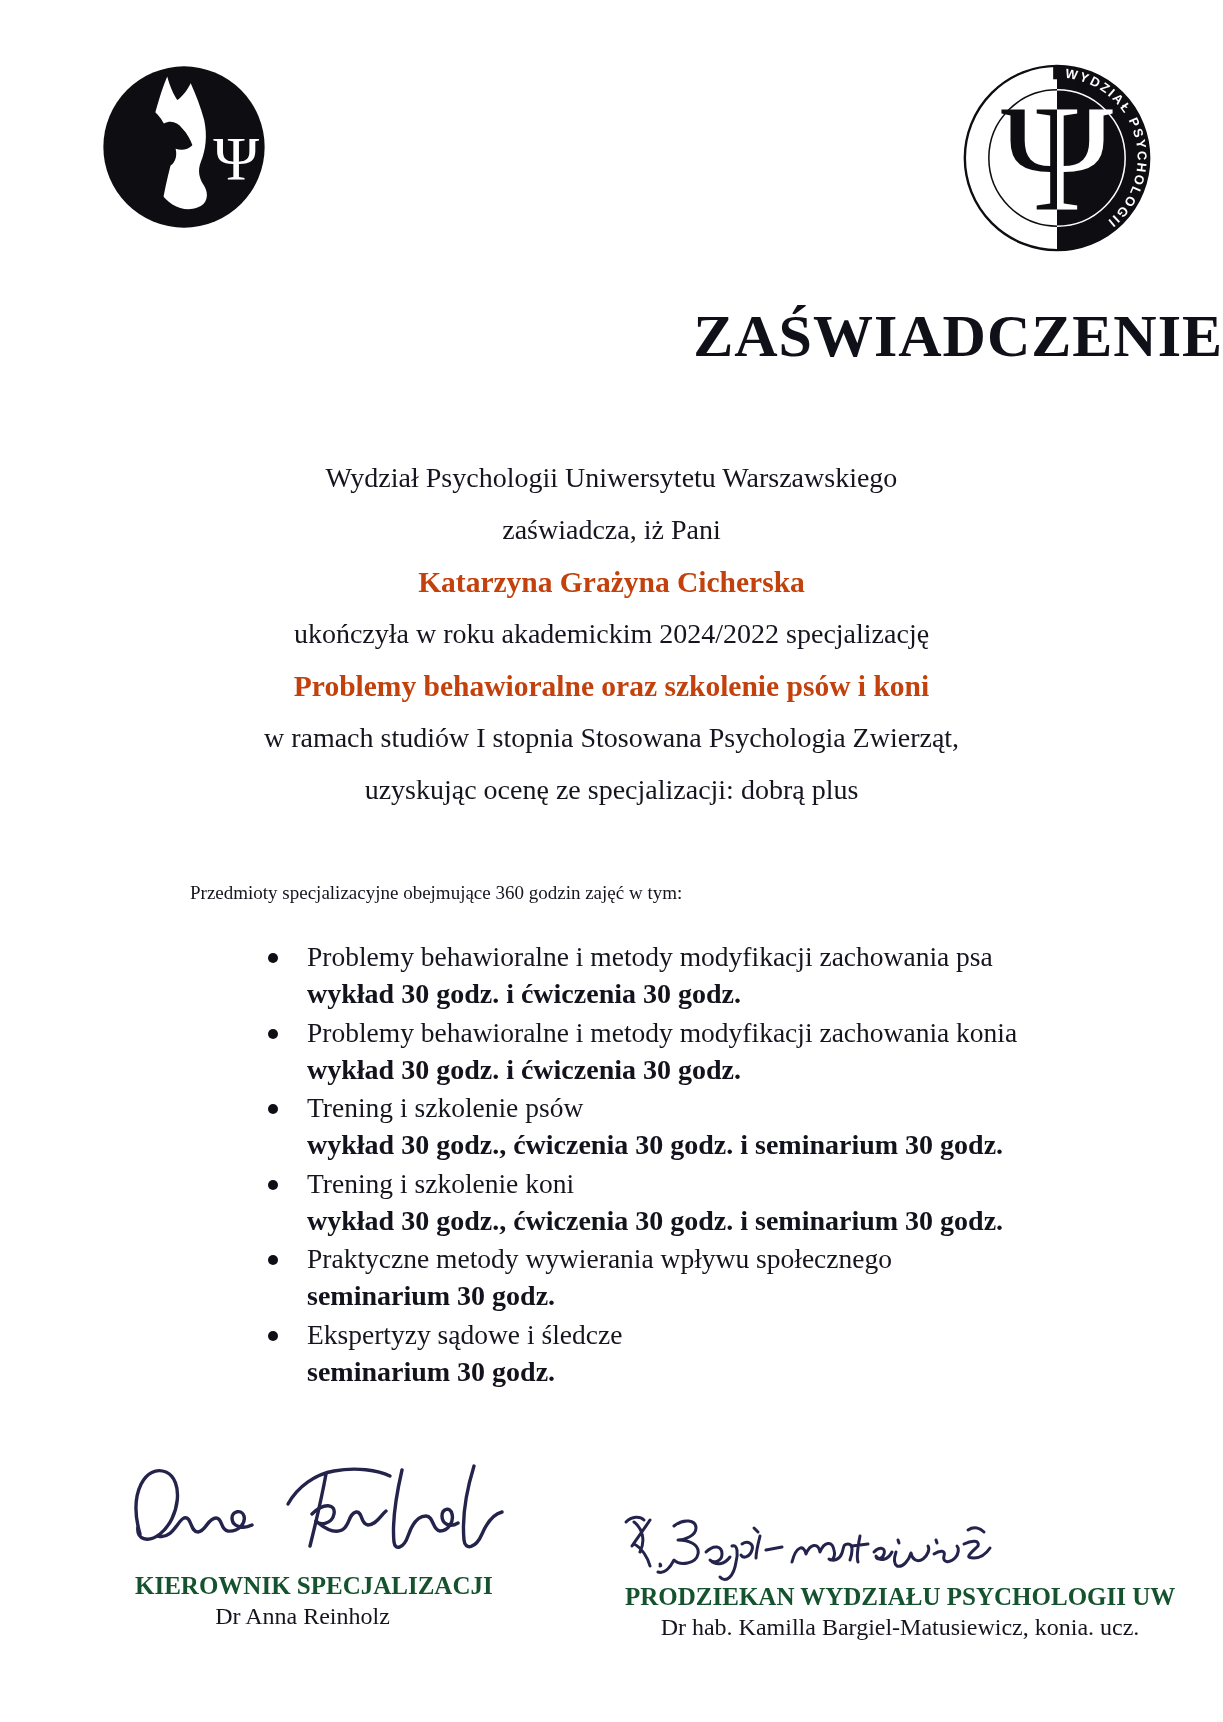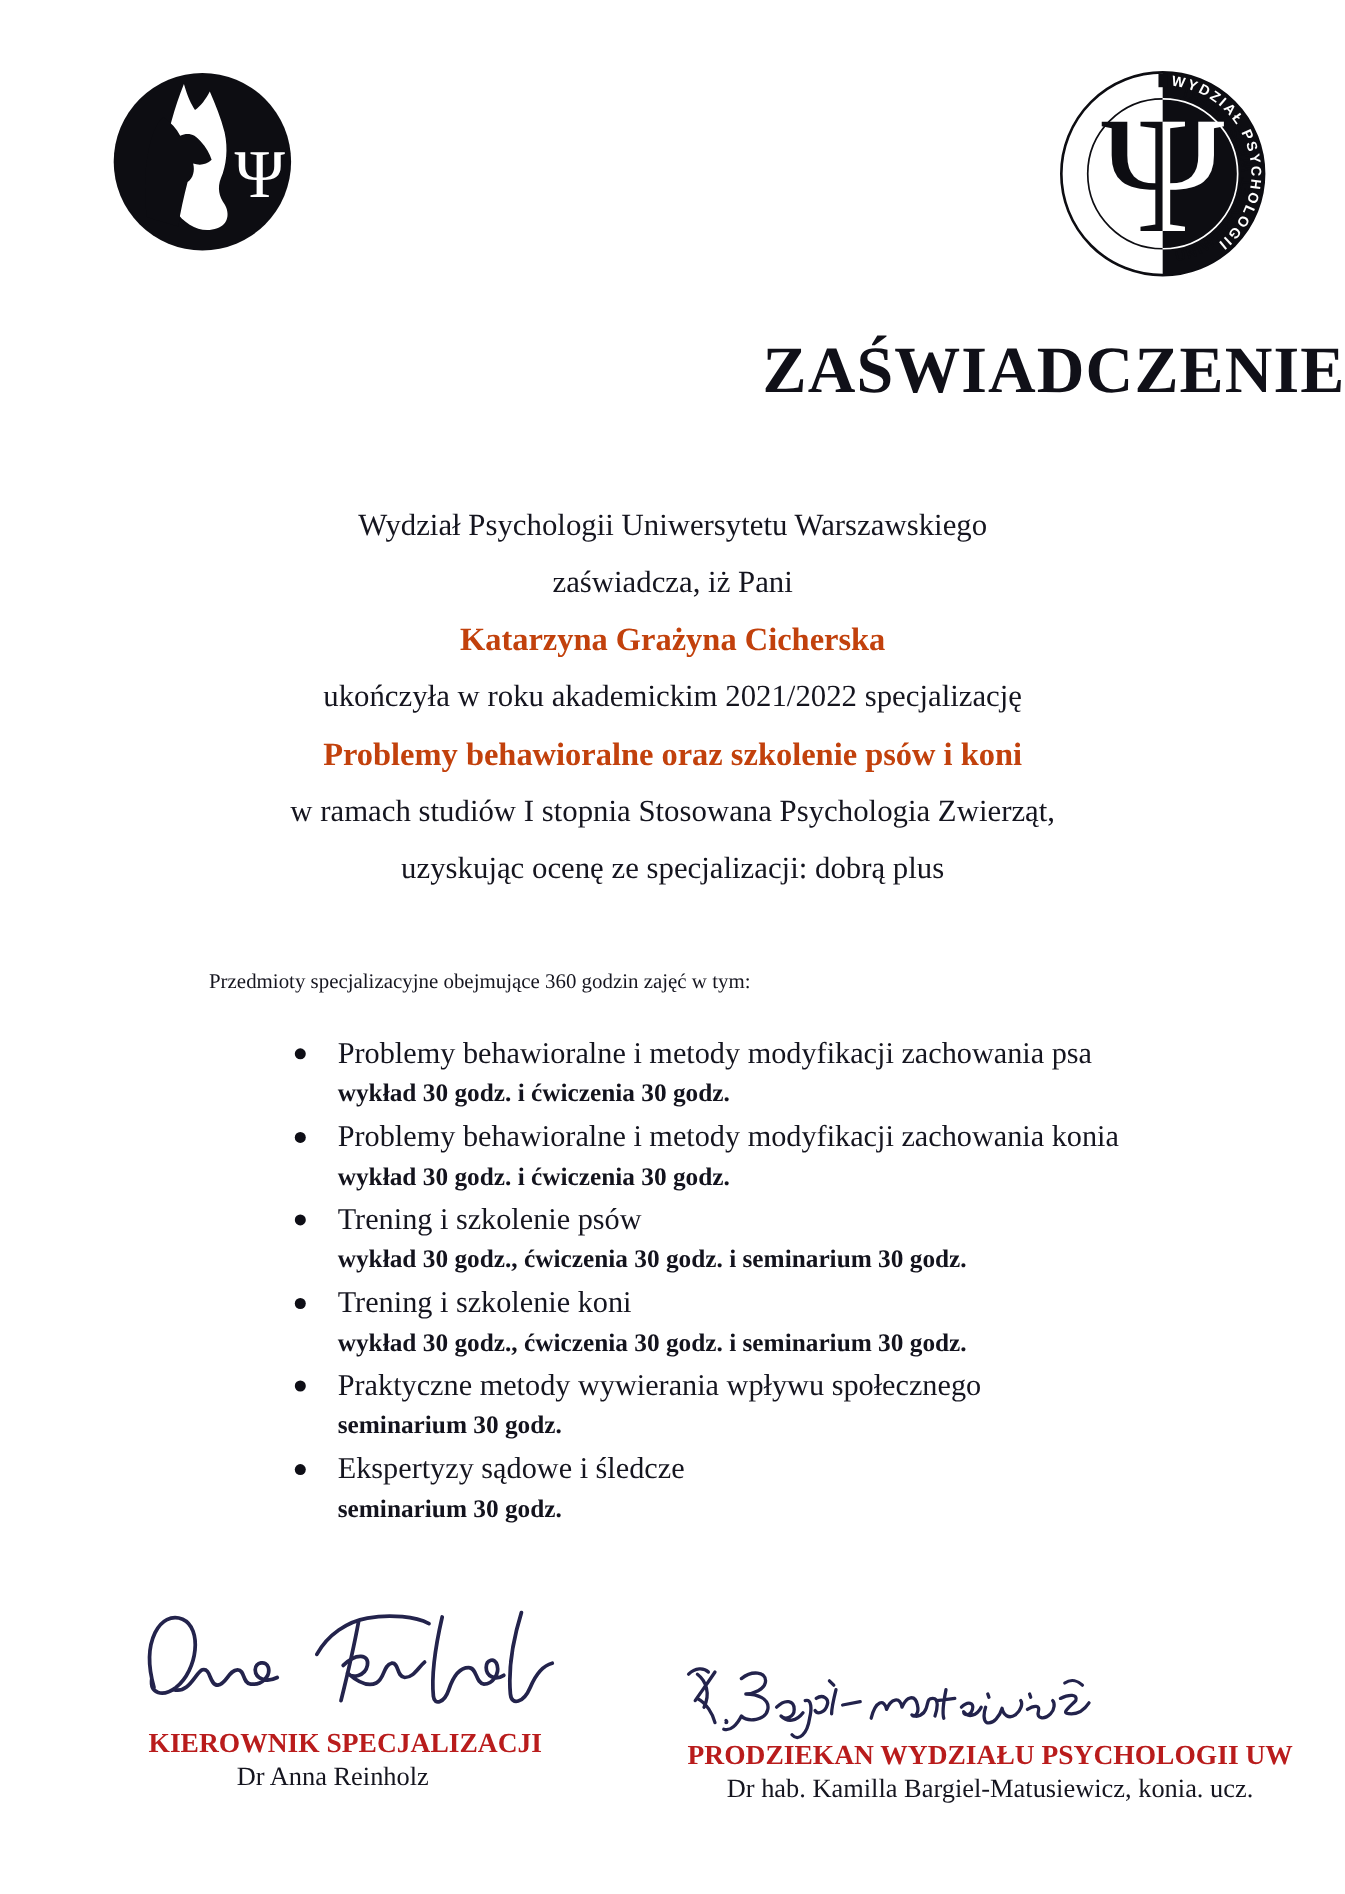--- a/index.html
+++ b/index.html
@@ -26,25 +26,25 @@
   .body-line.b{font-weight:bold;font-size:29.5px;color:#c2410c;}
   
   .courses-intro{top:876px;left:190px;font-size:19px;line-height:34px;white-space:nowrap;}
   .course-list{top:940px;left:0;width:972px;}
   .course{position:relative;height:75.5px;padding-left:307px;box-sizing:border-box;}
   .course .dot{
     position:absolute;left:268px;top:13px;width:10px;height:10px;border-radius:50%;
     background:#0e0e16;
   }
   .course-title{font-size:27.5px;line-height:34px;white-space:nowrap;}
-  .course-details{font-size:23px;line-height:30px;padding-top:5px;font-weight:bold;color:#13131d;white-space:nowrap;}
+  .course-details{font-size:28px;line-height:30px;padding-top:5px;font-weight:bold;color:#13131d;white-space:nowrap;}
   
   .sig-svg-left{left:118px;top:1448px;width:390px;height:130px;}
   .sig-svg-right{left:620px;top:1498px;width:400px;height:92px;}
-  .sig-role{font-weight:bold;font-size:25px;line-height:28px;text-align:center;white-space:nowrap;color:#b91c1c;}
+  .sig-role{font-weight:bold;font-size:25px;line-height:28px;text-align:center;white-space:nowrap;color:#14532d;}
   .sig-name{font-size:24px;line-height:27px;text-align:center;white-space:nowrap;}
   .sig-role-left{top:1572px;left:135px;width:335px;}
   .sig-name-left{top:1603px;left:135px;width:335px;}
   .sig-role-right{top:1583px;left:625px;width:550px;}
   .sig-name-right{top:1614px;left:625px;width:550px;}
 </style>
 </head>
 <body>
 
 <div class="abs logo-left">
@@ -108,21 +108,21 @@
     <text x="100" y="154" text-anchor="middle" font-size="158" fill="#ffffff" font-family="Liberation Serif, serif" clip-path="url(#clipR)">Ψ</text>
   </svg>
 </div>
 
 <div class="abs title">ZAŚWIADCZENIE</div>
 
 <div class="abs body-block">
   <div class="body-line">Wydział Psychologii Uniwersytetu Warszawskiego</div>
   <div class="body-line">zaświadcza, iż Pani</div>
   <div class="body-line b">Katarzyna Grażyna Cicherska</div>
-  <div class="body-line">ukończyła w roku akademickim 2021/2022 specjalizację</div>
+  <div class="body-line">ukończyła w roku akademickim 2024/2022 specjalizację</div>
   <div class="body-line b">Problemy behawioralne oraz szkolenie psów i koni</div>
   <div class="body-line">w ramach studiów I stopnia Stosowana Psychologia Zwierząt,</div>
   <div class="body-line">uzyskując ocenę ze specjalizacji: dobrą plus</div>
 </div>
 
 <div class="abs courses-intro">Przedmioty specjalizacyjne obejmujące 360 godzin zajęć w tym:</div>
 
 <div class="abs course-list">
   <div class="course">
     <span class="dot"></span>

